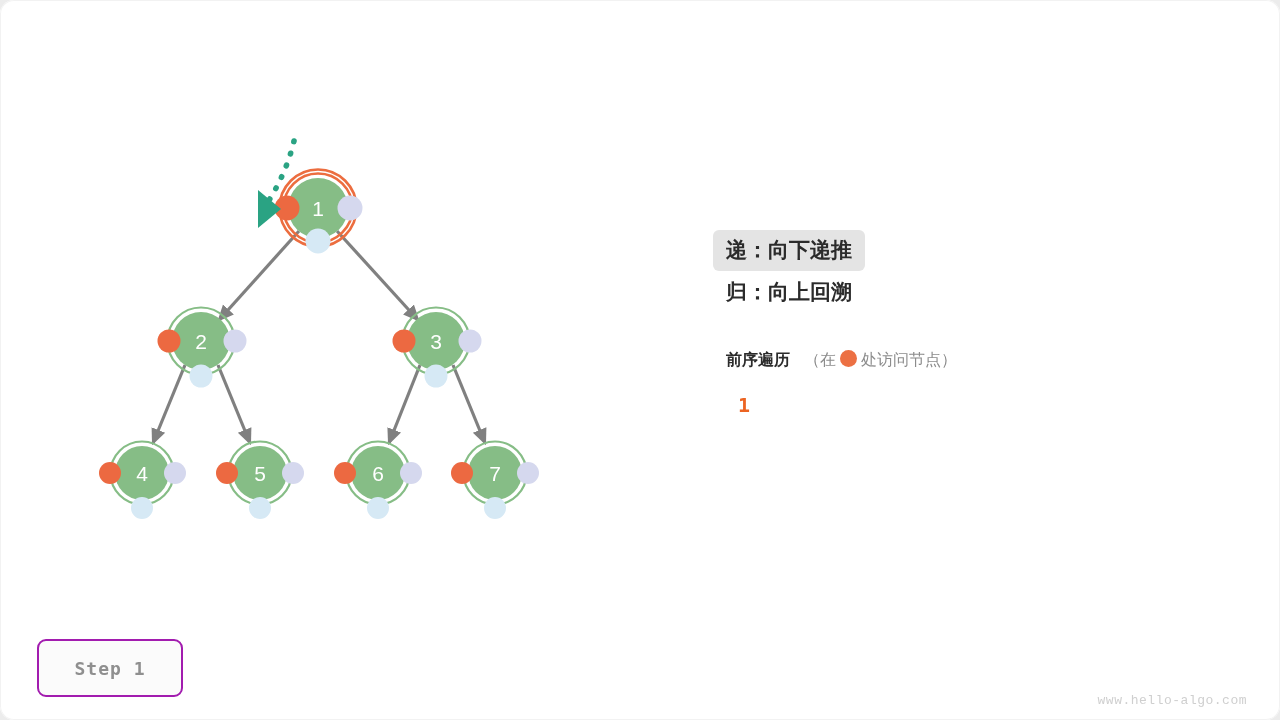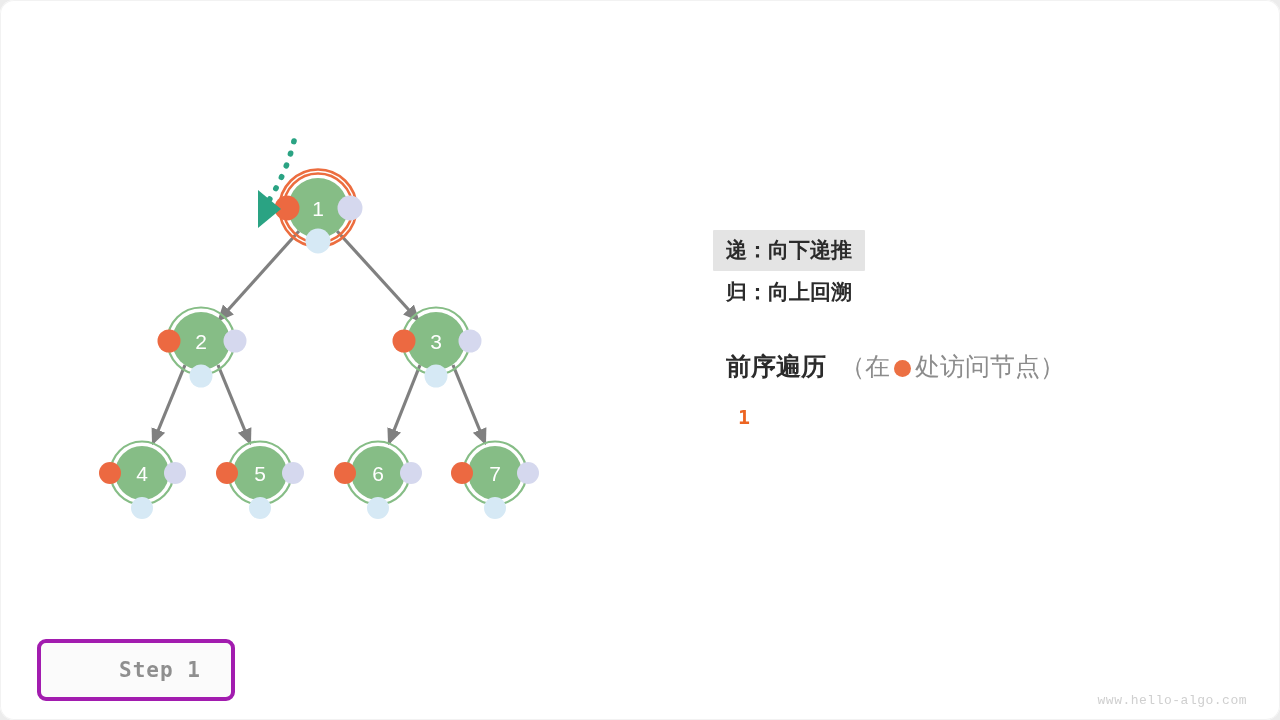--- a/index.html
+++ b/index.html
@@ -44,32 +44,32 @@
   .legend-line {
     font-size: 21px;
     color: #2b2b2b;
     line-height: 1.0;
     white-space: nowrap;
   }
   .legend-line .lbl { font-weight: bold; }
   .legend-hl {
     display: inline-block;
     background: #e4e4e4;
-    border-radius: 1px;
+    border-radius: 6px;
     padding: 9px 13px 11px 13px;
     margin-left: -13px;
   }
   .legend-row2 {
     margin-top: 12px;
     padding-left: 0px;
     font-family: Liberation Mono, monospace;
   }
   .traversal-title {
     margin-top: 46px;
-    font-size: 25px;
+    font-size: 16px;
     color: #2b2b2b;
     white-space: nowrap;
   }
   .traversal-title .bold { font-weight: bold; }
   .traversal-title .gray { color: #8c8c8c; font-weight: normal; }
   .dot-inline {
     display: inline-block;
     width: 17px;
     height: 17px;
     border-radius: 50%;
@@ -85,32 +85,31 @@
     font-weight: bold;
     color: #ec6422;
     letter-spacing: 3px;
   }
   .step-badge {
     position: absolute;
     left: 37px;
     top: 639px;
     width: 142px;
     height: 54px;
-    border: 4px solid #a21caf;
+    border: 2px solid #a21caf;
     border-radius: 9px;
     background: #fbfbfb;
     display: flex;
     align-items: center;
     justify-content: center;
     font-family: "DejaVu Sans Mono", "Liberation Mono", monospace;
-    font-size: 21px;
+    font-size: 18px;
     font-weight: bold;
     color: #8f8f8f;
     letter-spacing: 1px;
-    padding-left: 48px;
   }
   .watermark {
     position: absolute;
     right: 33px;
     bottom: 12px;
     font-family: Liberation Mono, monospace;
     font-size: 13px;
     color: #cfcfcf;
     letter-spacing: 0.5px;
   }

